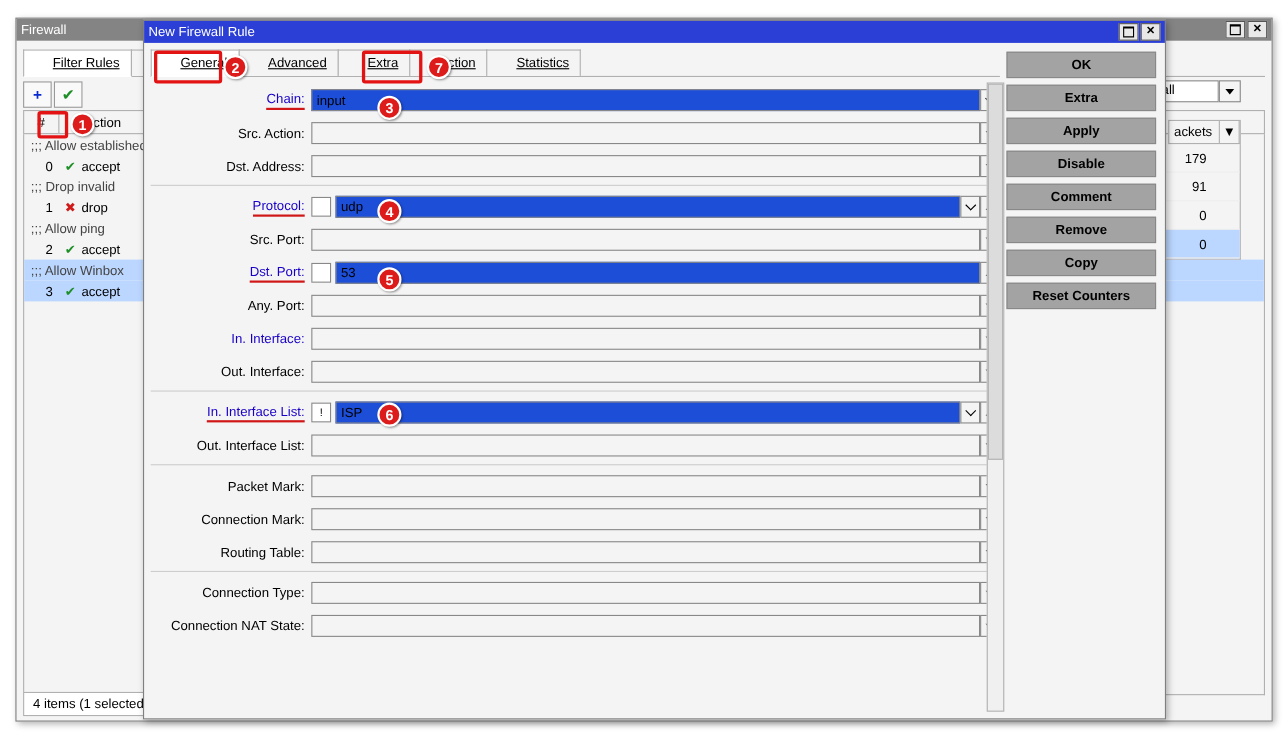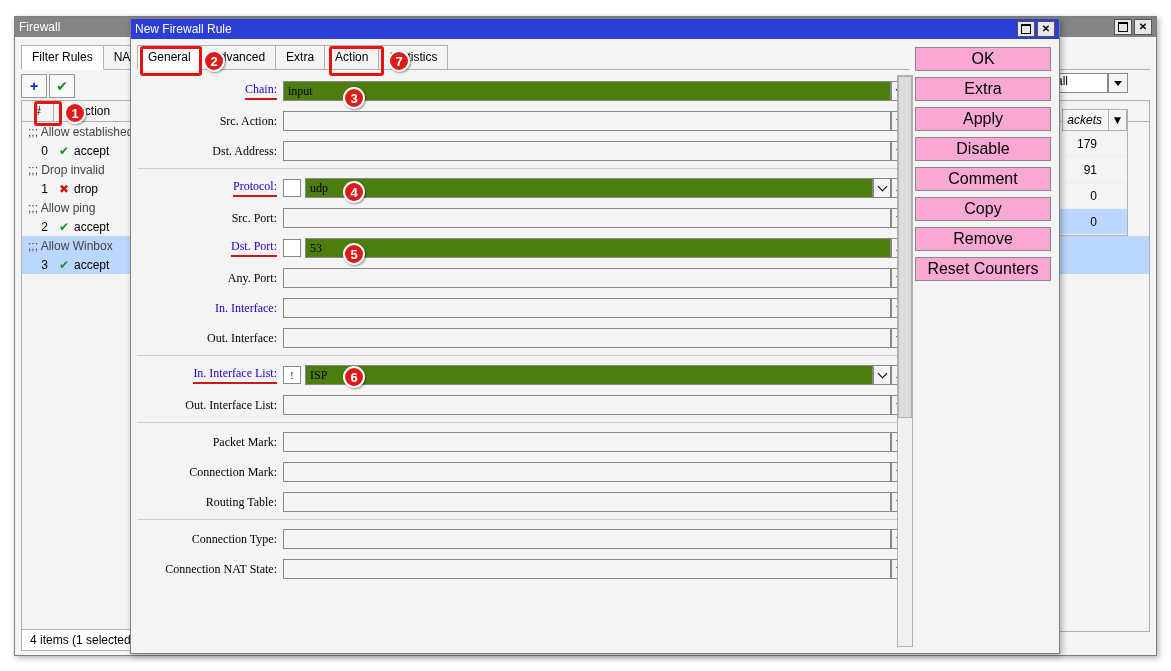--- a/index.html
+++ b/index.html
@@ -12,21 +12,21 @@
   .titlebar.inactive { background: #848484; }
   .titlebar .spacer { flex: 1; }
   .titlebar .tb-btn { width: 18px; height: 16px; border: 1px solid #555; background: #e8e8e8; display: inline-flex; align-items: center; justify-content: center; margin-left: 2px; color:#000; font-size:10px; font-weight:bold; }
   .titlebar .tb-btn.max::before { content: ""; width:8px; height:7px; border:1px solid #000; border-top-width:2px;}
   .titlebar .tb-btn.close::before { content: "✕"; font-size:10px; line-height:1;}
 
   
   #back-window { left: 14px; top: 16px; width: 1143px; height: 640px; }
   #back-window .body { padding: 6px; }
   .tab-strip { display:flex; border-bottom:1px solid #b0b0b0; height:27px; align-items:flex-end; }
-  .tab { padding:4px 10px 5px 10px; border:1px solid #b0b0b0; border-bottom:none; background:#f4f4f4; margin-right:-1px; position:relative; font-size:12px; }
+  .tab { padding:4px 10px 5px 26px; border:1px solid #b0b0b0; border-bottom:none; background:#f4f4f4; margin-right:-1px; position:relative; font-size:12px;text-decoration:underline; }
   .tab.active { background:#fff; border-bottom:1px solid #fff; top:1px; }
 
   .toolbar { display:flex; align-items:center; gap:0; margin-top:4px; }
   .tbtn { width:26px; height:24px; border:1px solid #999; background:#f9f9f9; display:flex; align-items:center; justify-content:center; font-size:14px; margin-right:2px; }
   .tbtn.plus { color:#0a2bcf; font-weight:bold; }
   .tbtn.check { color:#1e8f27; }
 
   .grid-head { display:flex; border:1px solid #b0b0b0; background:#f4f4f4; height:22px; margin-top:2px; }
   .gh { border-right:1px solid #b0b0b0; padding:3px 6px; font-size:12px; display:flex; align-items:center; justify-content:center;}
   .grid-rows { border:1px solid #b0b0b0; border-top:none; }
@@ -47,27 +47,27 @@
 
   .status { position:absolute; left:6px; bottom:4px; font-size:12px; border:1px solid #b0b0b0; background:#fff; padding:3px 8px; width:180px;}
 
   
   #front-window { left: 130px; top: 18px; width: 930px; height: 636px; z-index:10; }
   #front-window .body { display:flex; height:calc(100% - 20px); }
   .form-area { flex:1; padding:4px 6px 4px 6px; position:relative; overflow:hidden; }
   .form-tabs { display:flex; border-bottom:1px solid #b0b0b0; height:27px; align-items:flex-end; margin-bottom:8px;}
 
   .btn-area { width:144px; padding:8px 8px 0 0; display:flex; flex-direction:column; gap:6px; }
-  .dlg-btn { height:24px; border:1px solid #888; background:#f9a8d4; font-size:16px; display:flex; align-items:center; justify-content:center; }
-
-  .field { display:flex; align-items:center; height:26px; margin-bottom:4px;font-family:Liberation Serif, serif; }
+  .dlg-btn { height:24px; border:1px solid #888; background:#a3a3a3; font-size:12px; display:flex; align-items:center; justify-content:center;font-weight:bold; }
+
+  .field { display:flex; align-items:center; height:26px; margin-bottom:4px; }
   .field .lbl { width:146px; text-align:right; padding-right:6px; font-size:12px; }
   .field .lbl a { color:#1800c8; text-decoration:none; }
   .field .val { flex:1; display:flex; align-items:center; gap:0; }
-  .input { flex:1; height:20px; border:1px solid #888; background:#4d7c0f; padding:0 4px; display:flex; align-items:center; font-size:12px;}
+  .input { flex:1; height:20px; border:1px solid #888; background:#1d4ed8; padding:0 4px; display:flex; align-items:center; font-size:12px;}
   .input.empty { background:#f4f4f4; }
   .ck { width:18px; height:18px; border:1px solid #888; background:#fff; margin-right:4px; display:inline-flex; align-items:center; justify-content:center; font-size:10px;}
   .arrowbtn { width:18px; height:20px; border:1px solid #888; background:#f4f4f4; display:inline-flex; align-items:center; justify-content:center; margin-left:0;}
   .down::after{content:"";width:0;height:0;border-left:4px solid transparent;border-right:4px solid transparent;border-top:5px solid #222;}
   .up::after{content:"";width:0;height:0;border-left:4px solid transparent;border-right:4px solid transparent;border-bottom:5px solid #222;}
   .ddl::after{content:""; width:6px; height:6px; border:1px solid #000; border-top:none; border-left:none; transform:rotate(45deg); position:relative; top:-2px;}
   .input.combo { padding-right:0; }
 
   .sep { height:1px; background:#ccc; margin:4px 0 6px 0; }
 
@@ -139,21 +139,21 @@
           <span>accept</span>
         </div>
     </div>
 
     <div class="right-col">
       <div style="display:flex; gap:0; margin-bottom:8px;">
         <div class="ftxt">all</div>
         <div class="ddbtn"></div>
       </div>
       <div class="grid-head2">
-        <div class="gh" style="width:46px; justify-content:flex-end;font-style:italic;">ackets</div>
+        <div class="gh" style="width:46px; justify-content:flex-end;">ackets</div>
         <div class="gh" style="width:18px">▼</div>
       </div>
       <div style="border:1px solid #b0b0b0; border-top:none; width:86px;">
         <div class="gr2">
             <span class="gc2">179</span>
           </div>
         <div class="gr2">
             <span class="gc2">91</span>
           </div>
         <div class="gr2">
@@ -331,22 +331,22 @@
           <div class="thumb"></div>
         </div>
     </div>
 
     <div class="btn-area">
       <div class="dlg-btn">OK</div>
       <div class="dlg-btn">Extra</div>
       <div class="dlg-btn">Apply</div>
       <div class="dlg-btn">Disable</div>
       <div class="dlg-btn">Comment</div>
+      <div class="dlg-btn">Remove</div>
       <div class="dlg-btn">Copy</div>
-      <div class="dlg-btn">Remove</div>
       <div class="dlg-btn">Reset Counters</div>
     </div>
   </div>
 </div>
 
 <div class="callout" style="left:34px; top:101px; width:28px; height:25px;"></div>
 <div class="badge" style="left:64px; top:102px;">1</div>
 
 <div class="callout" style="left:140px; top:46px; width:62px; height:30px;"></div>
 <div class="badge" style="left:203px; top:50px;">2</div>

